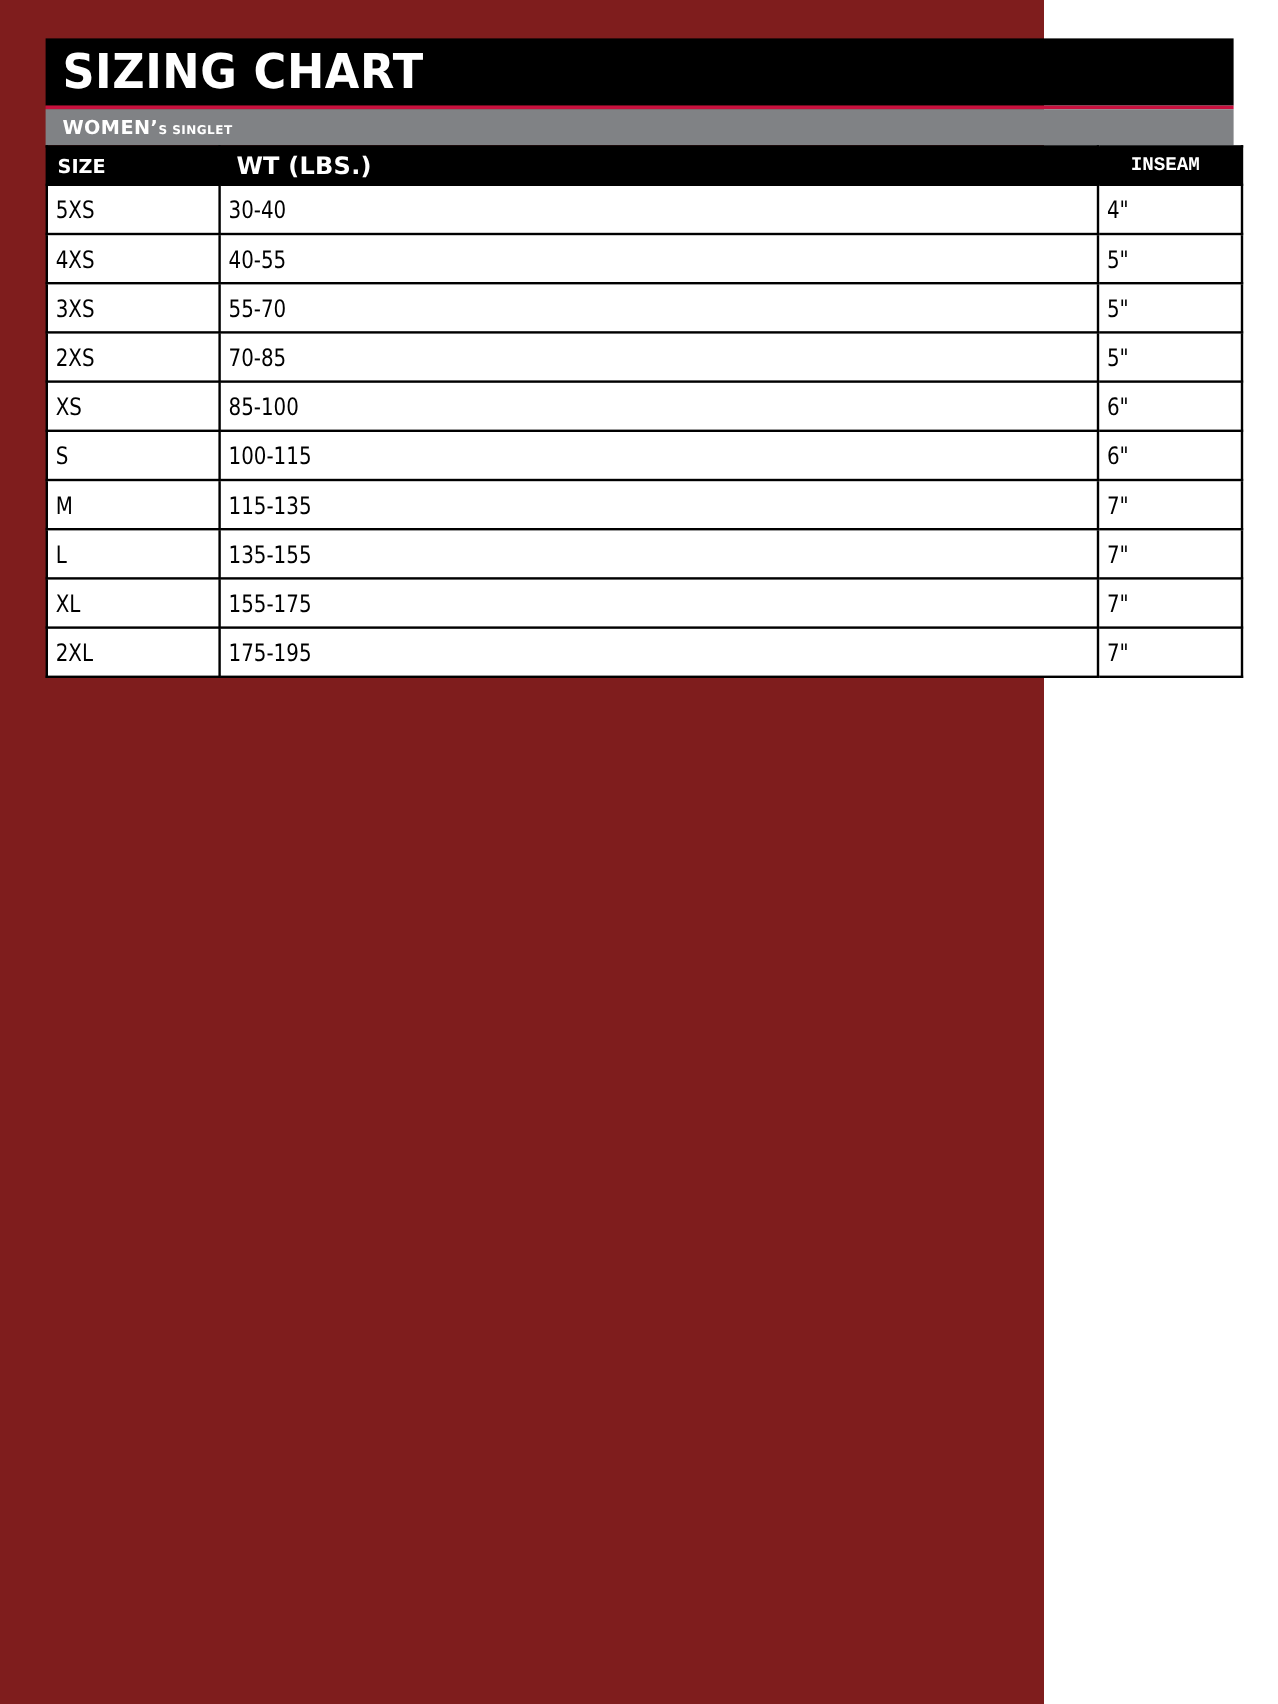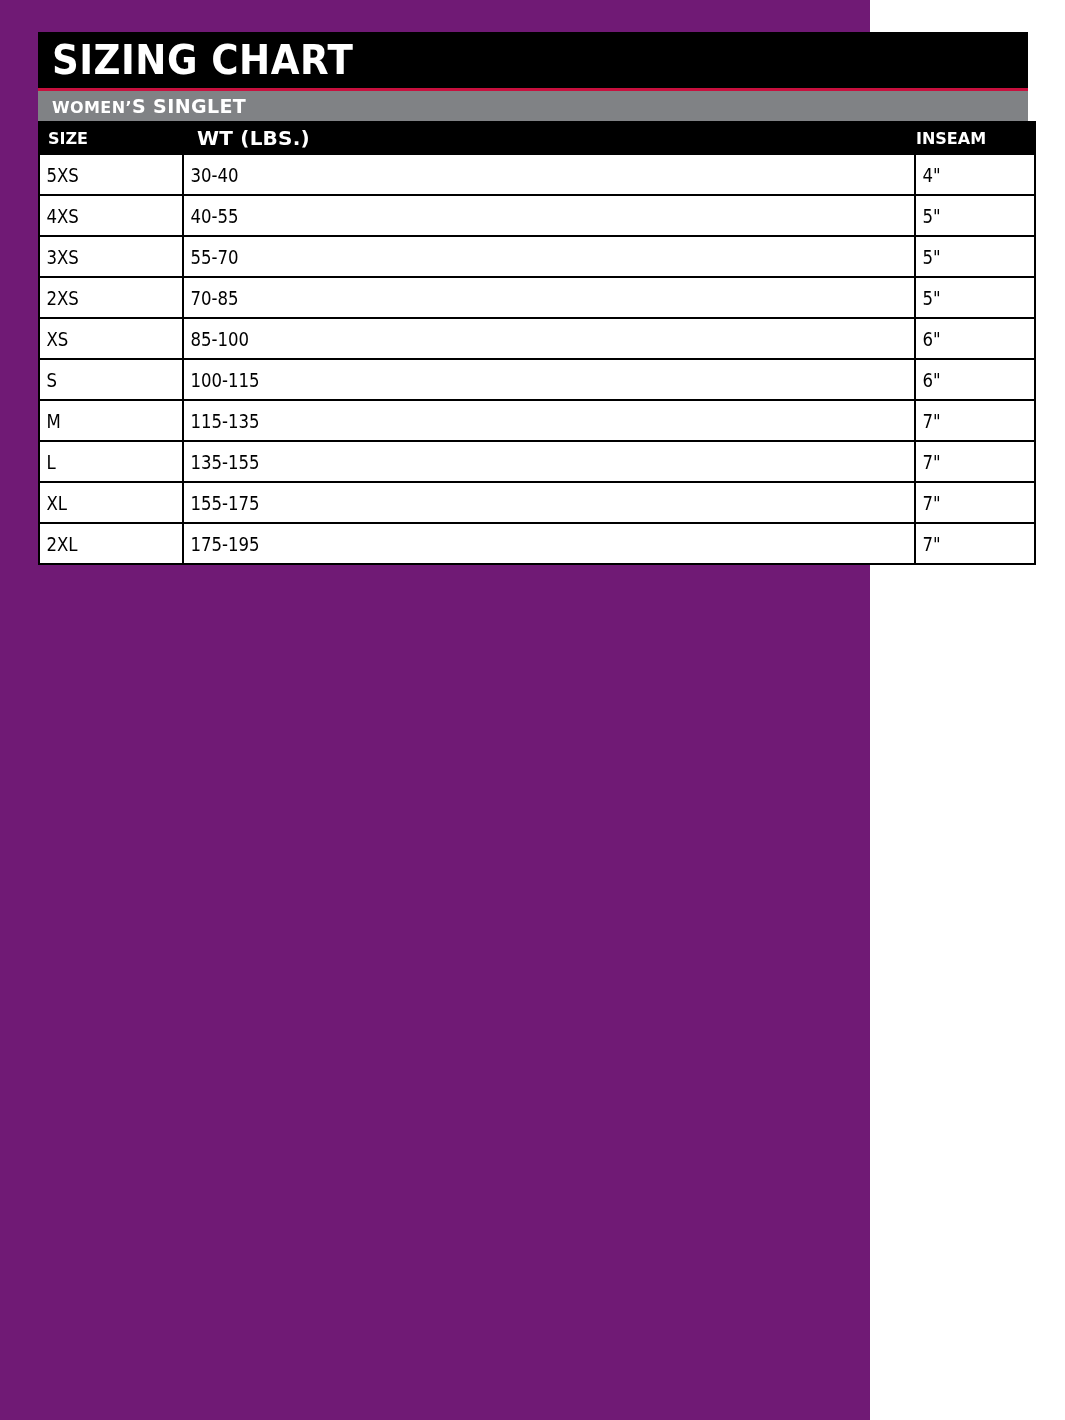--- a/index.html
+++ b/index.html
@@ -11,21 +11,21 @@
     width: 1065px;
     height: 1420px;
     font-family: "Liberation Sans", sans-serif;
     -webkit-font-smoothing: antialiased;
   }
 
   .page {
     position: relative;
     width: 870px;
     height: 1420px;
-    background: #701a75;
+    background: #7f1d1d;
   }
 
   .chart {
     position: absolute;
     left: 38px;
     top: 32px;
     width: 990px;
   }
 
   
@@ -65,21 +65,21 @@
   }
   .subtitle-text {
     color: #ffffff;
     font-family: "DejaVu Sans", sans-serif;
     font-weight: bold;
     font-size: 16px;
     letter-spacing: 0.4px;
     white-space: nowrap;
   }
   .subtitle-text .sm {
-    font-size: 19px;
+    font-size: 10px;
   }
 
   
   table.size-table {
     border-collapse: collapse;
     width: 990px;
     table-layout: fixed;
   }
   table.size-table th,
   table.size-table td {
@@ -114,21 +114,22 @@
     font-size: 20px;
     font-weight: bold;
     letter-spacing: 0.2px;
   }
   thead th.col-wt .pad .small-caps {
     font-size: 20px;
   }
   thead th.col-inseam .pad {
     padding-left: 0;
     padding-right: 8px;
-    text-align: left;
+    text-align: center;
+    font-family: Liberation Mono, monospace;
   }
 
   tbody td {
     height: 39px;
     font-family: "DejaVu Sans Condensed", "DejaVu Sans", sans-serif;
     font-size: 20px;
     color: #000000;
     vertical-align: middle;
     background: #ffffff;
   }

